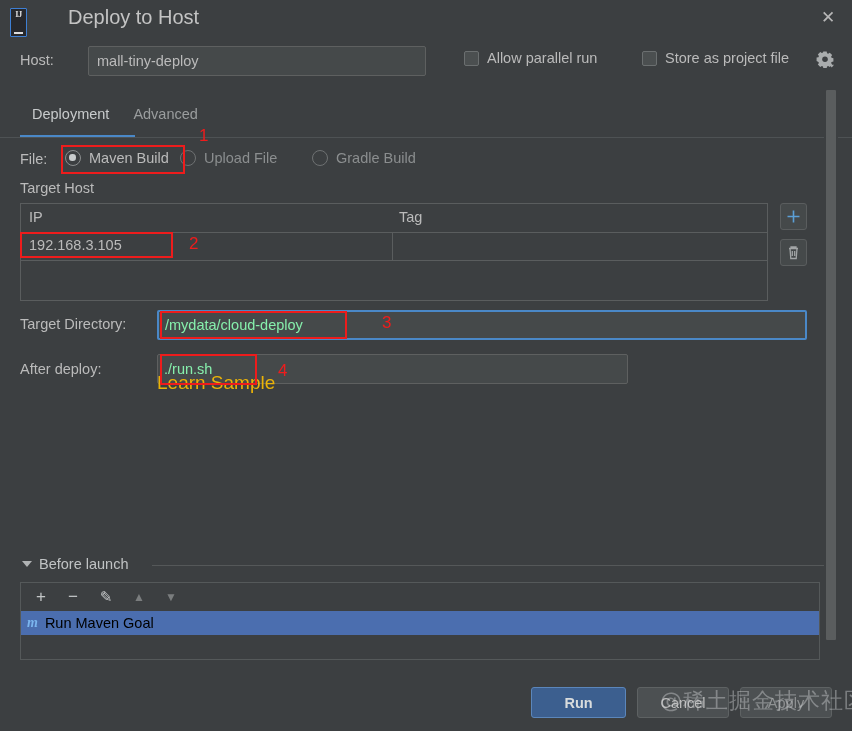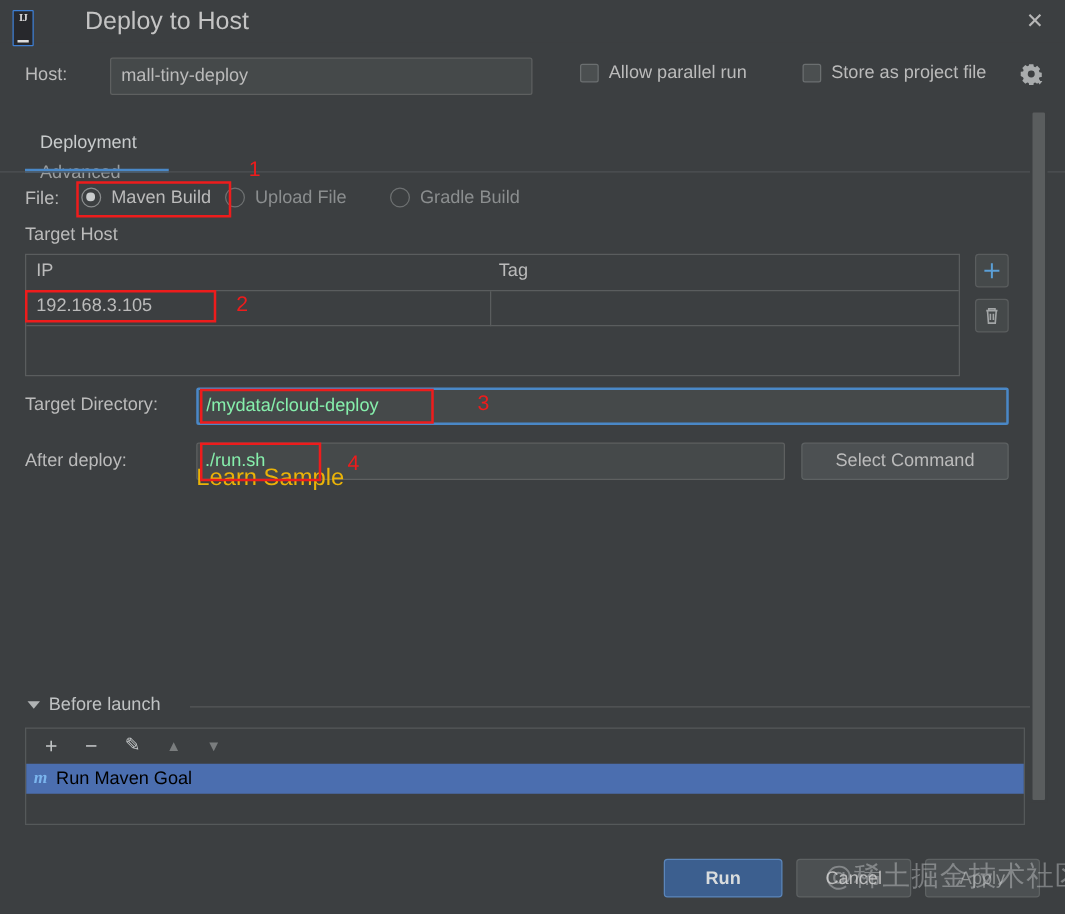--- a/index.html
+++ b/index.html
@@ -52,21 +52,21 @@
   .cb {
     width: 15px; height: 15px; background: #4b4f50;
     border: 1px solid #6b6f70; border-radius: 2px; margin-right: 8px; cursor: pointer;
   }
   .cbrow span { font-size: 14.5px; color: #bbbbbb; }
   .gear-icon {
     position: absolute; left: 816px; top: 50px; width: 18px; height: 18px; cursor: pointer;
   }
 
   
-  .tabs { position: absolute; left: 20px; top: 106px; display: flex; flex-direction: column; }
+  .tabs { position: absolute; left: 20px; top: 106px; display: flex; }
   .tab { font-size: 14.5px; padding: 0 12px 8px 12px; cursor: pointer; color: #9a9d9e; }
   .tab.active { color: #c8cbcc; }
   .tab-underline {
     position: absolute; left: 20px; top: 135px; width: 115px; height: 3px; background: #4a88c7;
   }
   .tab-divider {
     position: absolute; left: 0px; top: 137px; width: 852px; height: 1px; background: #4e5254;
   }
 
   
@@ -269,21 +269,20 @@
     <svg viewBox="0 0 25 25" width="25" height="25">
       <path stroke="#a2a5a6" stroke-width="1.3" fill="none" d="M8 8.5h9M10 8.5V7h5v1.5M9 8.5l.8 10h5.4l.8-10M11.3 11v5M13.7 11v5"></path>
     </svg>
   </div>
 
   <div class="fld-label" style="top:316px;">Target Directory:</div>
   <input class="txtinput focused" type="text" style="left: 157px; top: 310px; width: 650px;" value="/mydata/cloud-deploy">
 
   <div class="fld-label" style="top:361px;">After deploy:</div>
   <input class="txtinput" type="text" style="left: 157px; top: 354px; width: 471px;" value="./run.sh">
-  <button class="btn" style="left:641px; top:354px; width:166px;">Select Command</button>
 
   <div class="link">Learn Sample</div>
 
   <div class="bl-arrow"></div>
   <div class="bl-label">Before launch</div>
   <div class="bl-line"></div>
 
   <div class="bl-box">
     <div class="bl-toolbar">
       <div class="tbtn" style="left:10px; color:#c3c6c7;">+</div>

